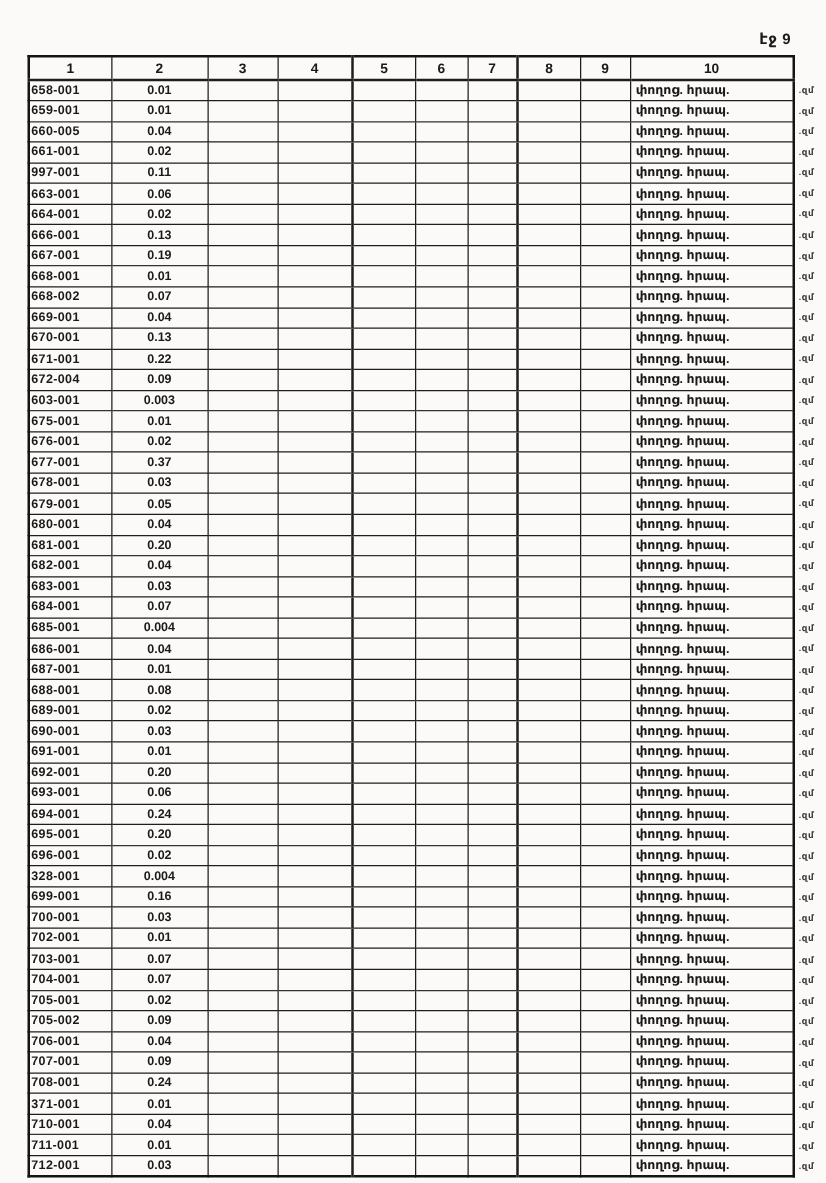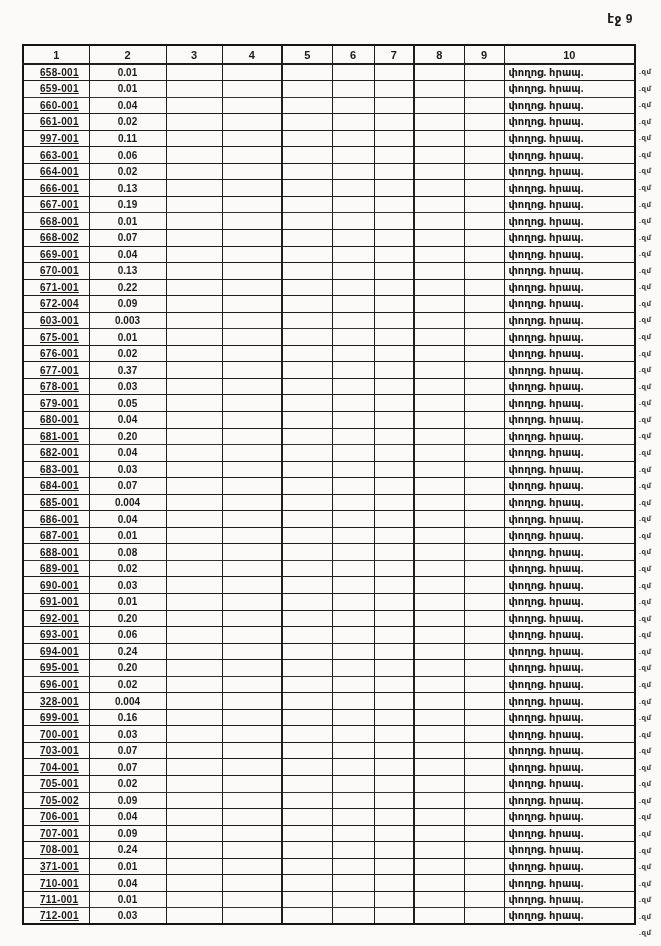--- a/index.html
+++ b/index.html
@@ -8,40 +8,40 @@
     --border:#1e1e1e;
   }
   html,body{margin:0;padding:0;}
   body{
     width:661px;height:946px;position:relative;overflow:hidden;
     background:var(--paper);
     color:var(--ink);
     font-family:"Liberation Sans","DejaVu Sans",sans-serif;
   }
   .page-number{
-    position:absolute;top:12px;right:28px;
+    position:absolute;top:24px;right:28px;
     font-size:12px;font-weight:700;letter-spacing:0.5px;
   }
   table.grid{
     position:absolute;left:22px;top:44px;width:612px;
     border-collapse:collapse;table-layout:fixed;
     border:2px solid #141414;
   }
   .grid th,.grid td{
     border:1px solid var(--border);
     overflow:hidden;white-space:nowrap;
     padding:0;vertical-align:middle;
   }
   .grid thead th{
     height:17px;font-size:11px;font-weight:700;text-align:center;
     border-bottom-width:2px;
   }
   .grid tbody tr{height:16.56px;}
   .grid tbody td{font-size:10px;font-weight:600;}
-  td.c-id{text-align:left;padding-left:16px;letter-spacing:0.3px;text-decoration:underline;}
+  td.c-id{text-align:left;padding-left:1px;letter-spacing:0.3px;}
   td.c-val{text-align:center;}
   td.c-label{text-align:left;padding-left:4px;font-size:10.5px;}
   
   .grid tbody tr:nth-child(4n) td{border-bottom-width:1.5px;}
   .grid tbody tr:nth-child(7n+2) td{border-bottom-color:#333;}
   .grid td:nth-child(5),.grid td:nth-child(8),
   .grid th:nth-child(5),.grid th:nth-child(8){border-left-width:2px;}
   .frag{
     position:absolute;left:639px;width:20px;
     font-size:7px;color:#3a3a3a;letter-spacing:0.5px;
@@ -99,21 +99,21 @@
         <td class="c-empty"></td>
         <td class="c-empty"></td>
         <td class="c-empty"></td>
         <td class="c-empty"></td>
         <td class="c-empty"></td>
         <td class="c-empty"></td>
         <td class="c-empty"></td>
         <td class="c-label">փողոց. հրապ.</td>
       </tr>
       <tr>
-        <td class="c-id">660-001</td>
+        <td class="c-id">660-005</td>
         <td class="c-val">0.04</td>
         <td class="c-empty"></td>
         <td class="c-empty"></td>
         <td class="c-empty"></td>
         <td class="c-empty"></td>
         <td class="c-empty"></td>
         <td class="c-empty"></td>
         <td class="c-empty"></td>
         <td class="c-label">փողոց. հրապ.</td>
       </tr>
@@ -557,20 +557,32 @@
         <td class="c-empty"></td>
         <td class="c-empty"></td>
         <td class="c-empty"></td>
         <td class="c-empty"></td>
         <td class="c-empty"></td>
         <td class="c-label">փողոց. հրապ.</td>
       </tr>
       <tr>
         <td class="c-id">700-001</td>
         <td class="c-val">0.03</td>
+        <td class="c-empty"></td>
+        <td class="c-empty"></td>
+        <td class="c-empty"></td>
+        <td class="c-empty"></td>
+        <td class="c-empty"></td>
+        <td class="c-empty"></td>
+        <td class="c-empty"></td>
+        <td class="c-label">փողոց. հրապ.</td>
+      </tr>
+      <tr>
+        <td class="c-id">702-001</td>
+        <td class="c-val">0.01</td>
         <td class="c-empty"></td>
         <td class="c-empty"></td>
         <td class="c-empty"></td>
         <td class="c-empty"></td>
         <td class="c-empty"></td>
         <td class="c-empty"></td>
         <td class="c-empty"></td>
         <td class="c-label">փողոց. հրապ.</td>
       </tr>
       <tr>

